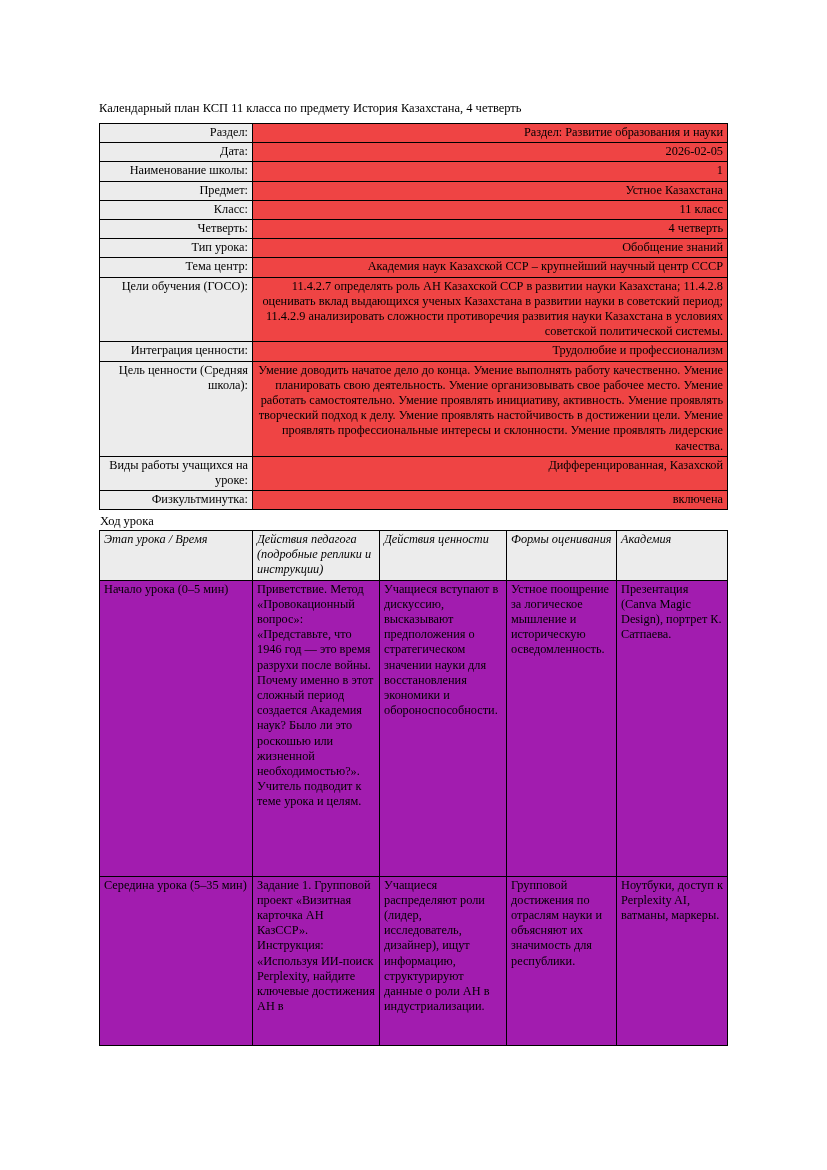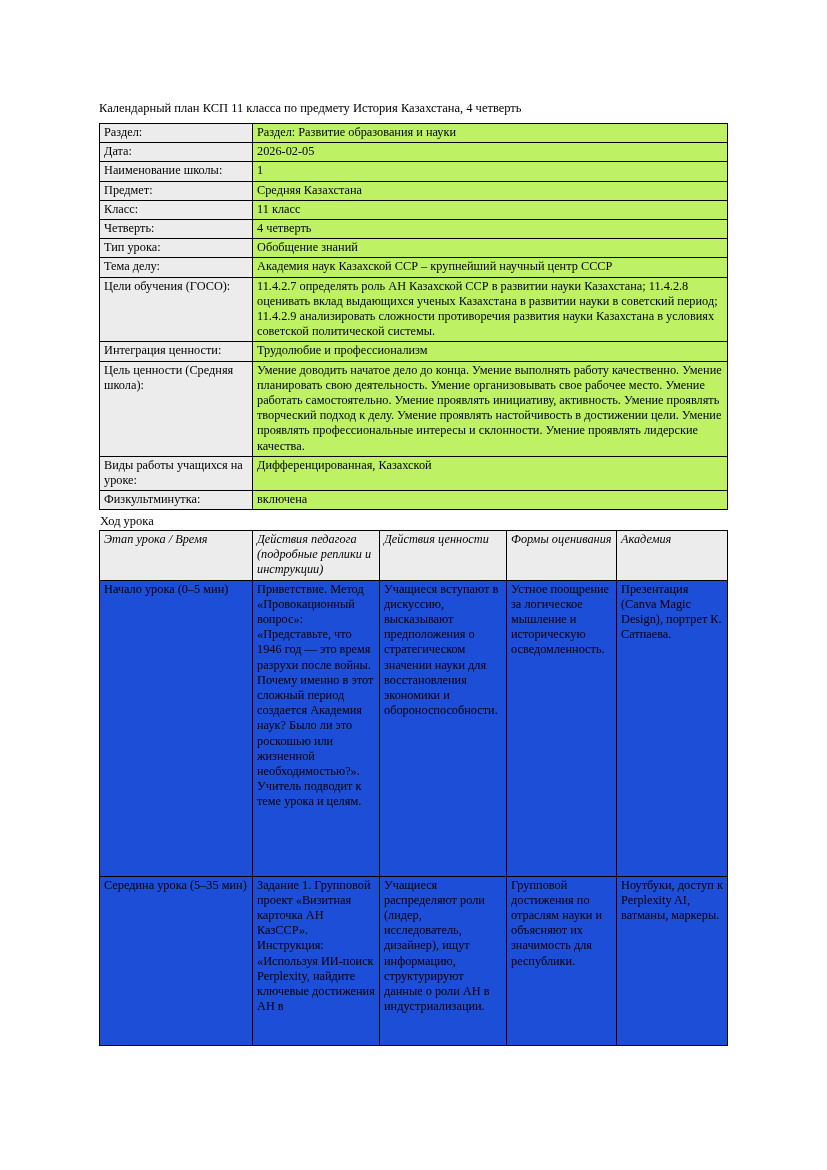--- a/index.html
+++ b/index.html
@@ -52,36 +52,38 @@
     word-wrap: break-word;
     overflow-wrap: break-word;
     hyphens: none;
   }
   
   #info-table { margin-bottom: 0; }
   #info-table col.c-label { width: 153px; }
   #info-table col.c-value { width: 475px; }
   #info-table td.label-cell {
     background: #ececec;
+    text-align: right;
   }
   #info-table td.value-cell {
-    background: #bef264;
+    background: #ef4444;
+    text-align: right;
   }
   
   #flow-table col.f1 { width: 153px; }
   #flow-table col.f2 { width: 127px; }
   #flow-table col.f3 { width: 127px; }
   #flow-table col.f4 { width: 110px; }
   #flow-table col.f5 { width: 111px; }
   #flow-table thead td {
     background: #ececec;
     font-style: italic;
   }
   #flow-table tbody td {
-    background: #1d4ed8;
+    background: #a21caf;
   }
   .row-start td { height: 292px; }
   .row-mid td { height: 165px; }
   .clip-wrap {
     position: absolute;
     left: 99px;
     top: 530px;
     width: 630px;
     height: 533px;
     overflow: hidden;
@@ -108,36 +110,36 @@
       <tr>
         <td class="label-cell">Дата:</td>
         <td class="value-cell">2026-02-05</td>
       </tr>
       <tr>
         <td class="label-cell">Наименование школы:</td>
         <td class="value-cell">1</td>
       </tr>
       <tr>
         <td class="label-cell">Предмет:</td>
-        <td class="value-cell">Средняя Казахстана</td>
+        <td class="value-cell">Устное Казахстана</td>
       </tr>
       <tr>
         <td class="label-cell">Класс:</td>
         <td class="value-cell">11 класс</td>
       </tr>
       <tr>
         <td class="label-cell">Четверть:</td>
         <td class="value-cell">4 четверть</td>
       </tr>
       <tr>
         <td class="label-cell">Тип урока:</td>
         <td class="value-cell">Обобщение знаний</td>
       </tr>
       <tr>
-        <td class="label-cell">Тема делу:</td>
+        <td class="label-cell">Тема центр:</td>
         <td class="value-cell">Академия наук Казахской ССР – крупнейший научный центр СССР</td>
       </tr>
       <tr>
         <td class="label-cell">Цели обучения (ГОСО):</td>
         <td class="value-cell">11.4.2.7 определять роль АН Казахской ССР в развитии науки Казахстана; 11.4.2.8 оценивать вклад выдающихся ученых Казахстана в развитии науки в советский период; 11.4.2.9 анализировать сложности противоречия развития науки Казахстана в условиях советской политической системы.</td>
       </tr>
       <tr>
         <td class="label-cell">Интеграция ценности:</td>
         <td class="value-cell">Трудолюбие и профессионализм</td>
       </tr>

